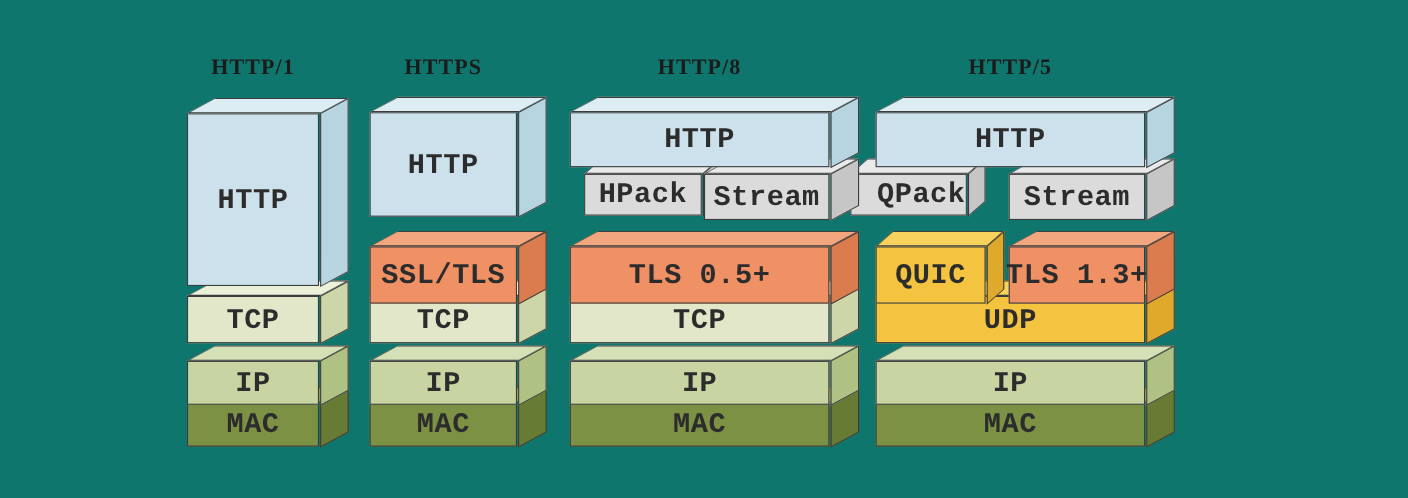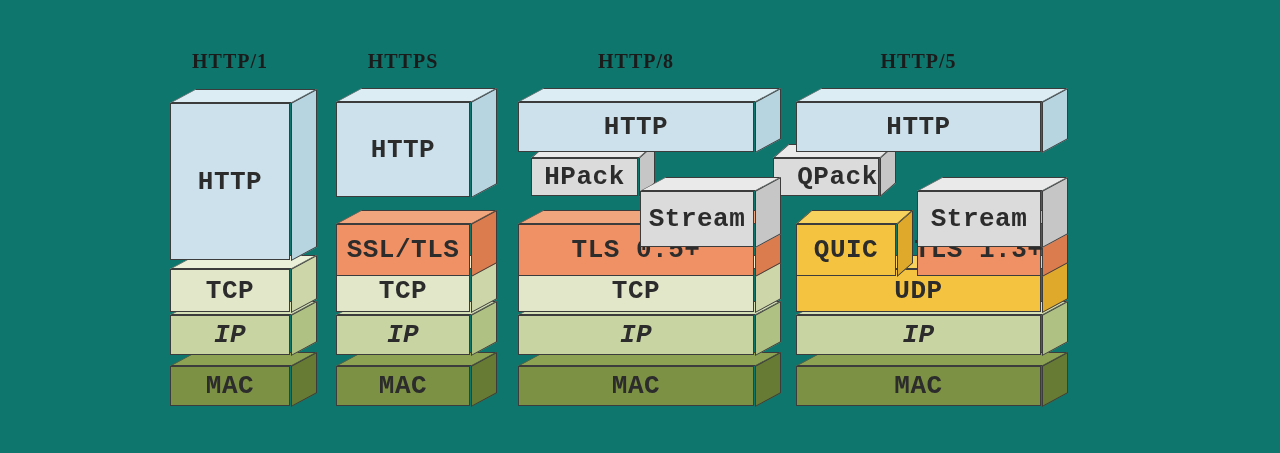--- a/index.html
+++ b/index.html
@@ -62,24 +62,24 @@
   .x3b { left:640px; width:114px; }   
   .x4a { left:760px; width:106px;padding-left:23px; }   
   .x4b { left:917px; width:124px; }   
   .x4q { left:796px; width:100px; }   
 
   
   .y-http1 { top:103px; height:157px; z-index:70; } 
   .y-http2 { top:102px; height:95px;  z-index:70; } 
   .y-http  { top:102px; height:50px;  z-index:70; } 
   .y-sub   { top:158px; height:38px;  z-index:60;margin-left:13px; } 
-  .y-sub2  { top:158px; height:56px;  z-index:61;margin-top:33px; }
+  .y-sub2  { top:158px; height:42px;  z-index:61; }
   .y-tls   { top:224px; height:52px;  z-index:50; } 
   .y-tcp   { top:269px; height:43px;  z-index:40; } 
-  .y-ip    { top:315px; height:40px;  z-index:30;font-style:italic; }
+  .y-ip    { top:328px; height:40px;  z-index:30; }
   .y-mac   { top:366px; height:40px;  z-index:20; }
 </style>
 </head>
 <body>
 
 <div class="canvas">
 
   <div class="title x1">HTTP/1</div>
   <div class="title x2">HTTPS</div>
   <div class="title x3">HTTP/8</div>

